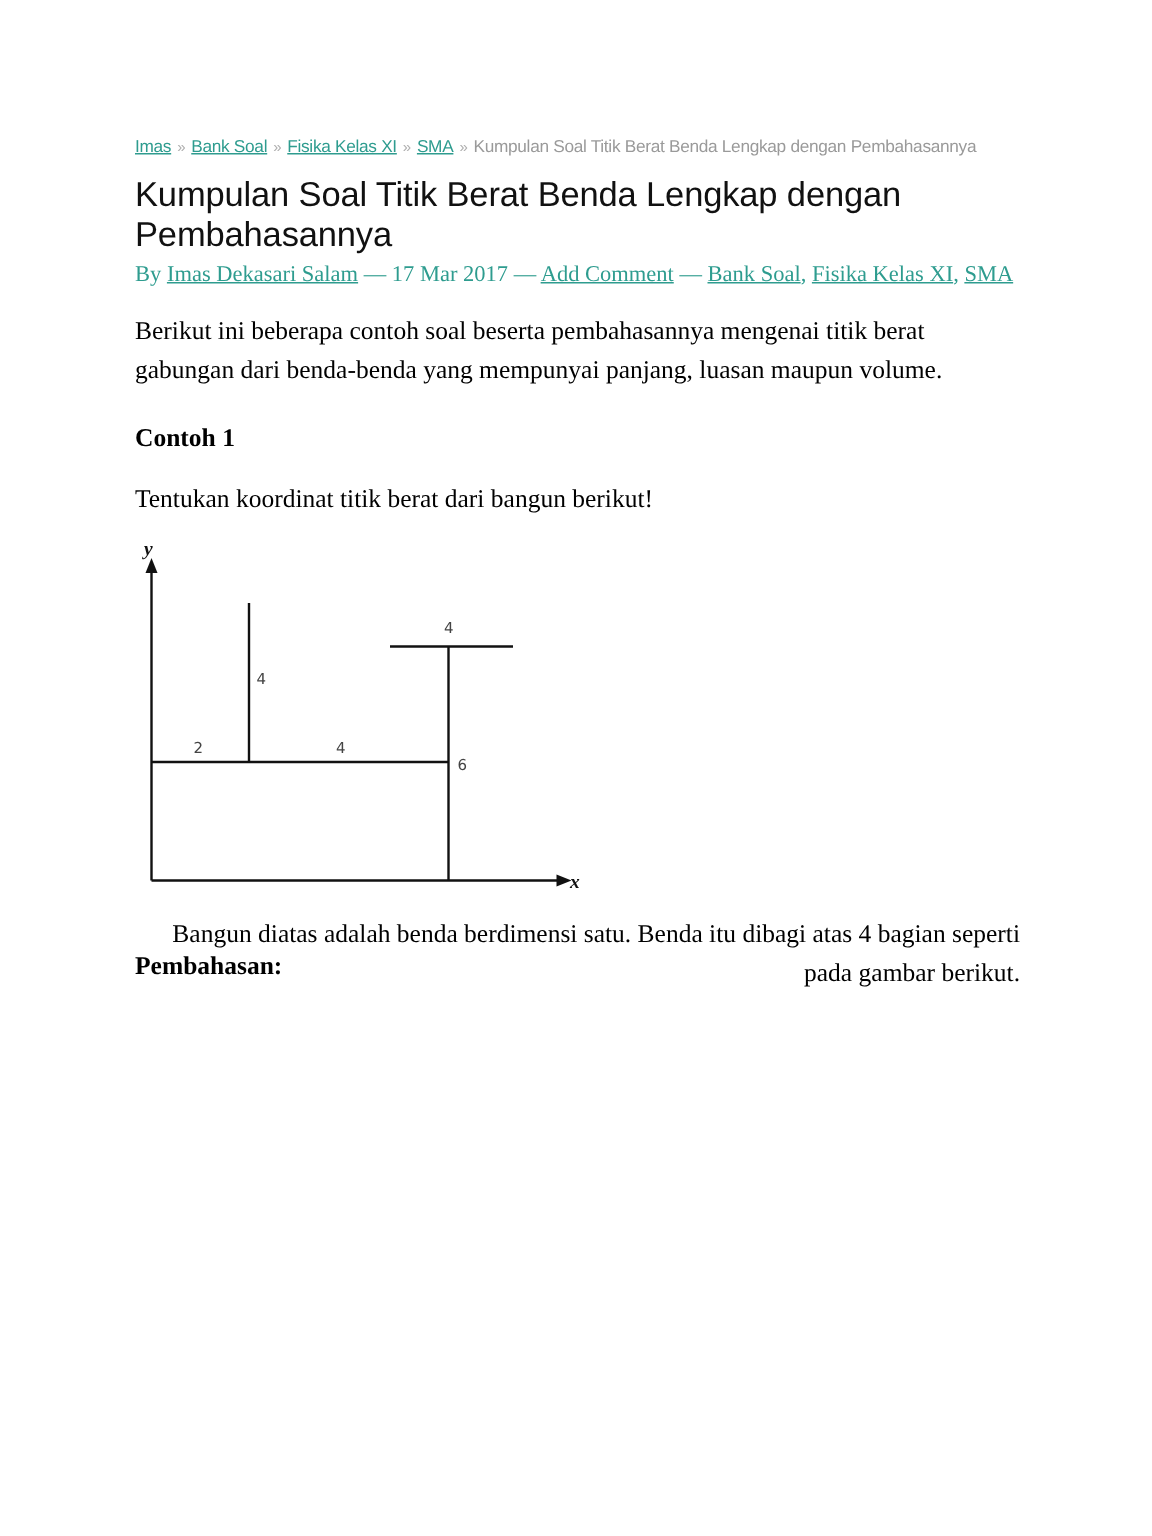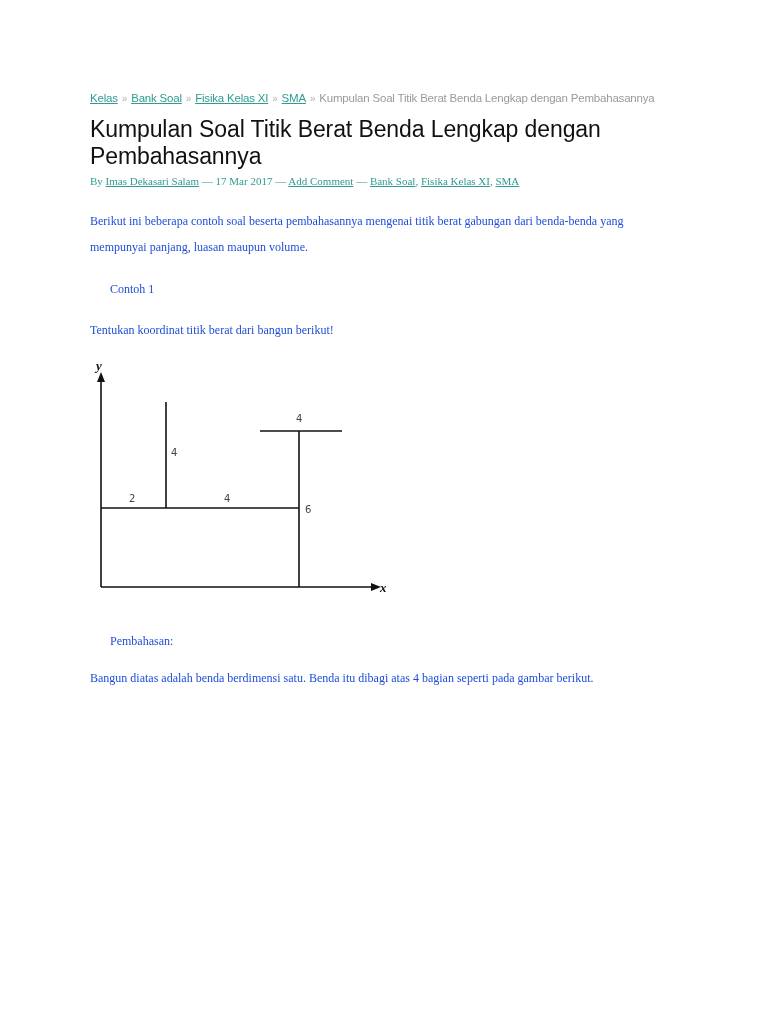--- a/index.html
+++ b/index.html
@@ -42,55 +42,55 @@
       font-weight: normal;
       line-height: 27px;
       color: #111111;
       letter-spacing: -0.1px;
     }
     .meta {
       position: absolute;
       left: 90px;
       top: 175px;
       font-family: "Liberation Serif", serif;
-      font-size: 11px;
+      font-size: 15px;
       color: #2e9c8f;
       white-space: nowrap;
     }
     .meta a {
       color: #2e9c8f;
       text-decoration: underline;
     }
     .meta .plain {
       color: #2e9c8f;
     }
     .doc-text {
       font-family: "Liberation Serif", serif;
-      font-size: 12px;
-      color: #1d4ed8;
+      font-size: 17px;
+      color: #000000;
       position: absolute;
       left: 90px;
       margin: 0;
     }
     .intro {
       top: 208px;
       width: 590px;
       line-height: 26px;
     }
     .heading-bold {
-      font-weight: normal;
-      margin-left: 20px;
+      font-weight: bold;
     }
     .contoh-heading { top: 282px; }
     .contoh-question { top: 323px; }
     .pembahasan-heading { top: 634px; }
     .pembahasan-body {
-      top: 665px;
+      top: 610px;
       width: 590px;
       line-height: 26px;
+      text-align: right;
     }
     .diagram {
       position: absolute;
       left: 85px;
       top: 350px;
       width: 320px;
       height: 250px;
     }
     .diagram svg text {
       font-family: "DejaVu Sans", sans-serif;
@@ -102,21 +102,21 @@
       font-style: italic;
       font-weight: bold;
       font-size: 13px;
       fill: #111111;
     }
   </style>
 </head>
 <body>
 
 <nav class="breadcrumb">
-  <a href="#">Kelas</a><span class="sep">»</span><a href="#">Bank Soal</a><span class="sep">»</span><a href="#">Fisika Kelas XI</a><span class="sep">»</span><a href="#">SMA</a><span class="sep">»</span><span>Kumpulan Soal Titik Berat Benda Lengkap dengan Pembahasannya</span>
+  <a href="#">Imas</a><span class="sep">»</span><a href="#">Bank Soal</a><span class="sep">»</span><a href="#">Fisika Kelas XI</a><span class="sep">»</span><a href="#">SMA</a><span class="sep">»</span><span>Kumpulan Soal Titik Berat Benda Lengkap dengan Pembahasannya</span>
 </nav>
 
 <h1 class="page-title">Kumpulan Soal Titik Berat Benda Lengkap dengan Pembahasannya</h1>
 
 <div class="meta">
   <span class="plain">By</span>
   <a href="#">Imas Dekasari Salam</a>
   <span class="plain">—</span>
   <span class="plain">17 Mar 2017</span>
   <span class="plain">—</span>

